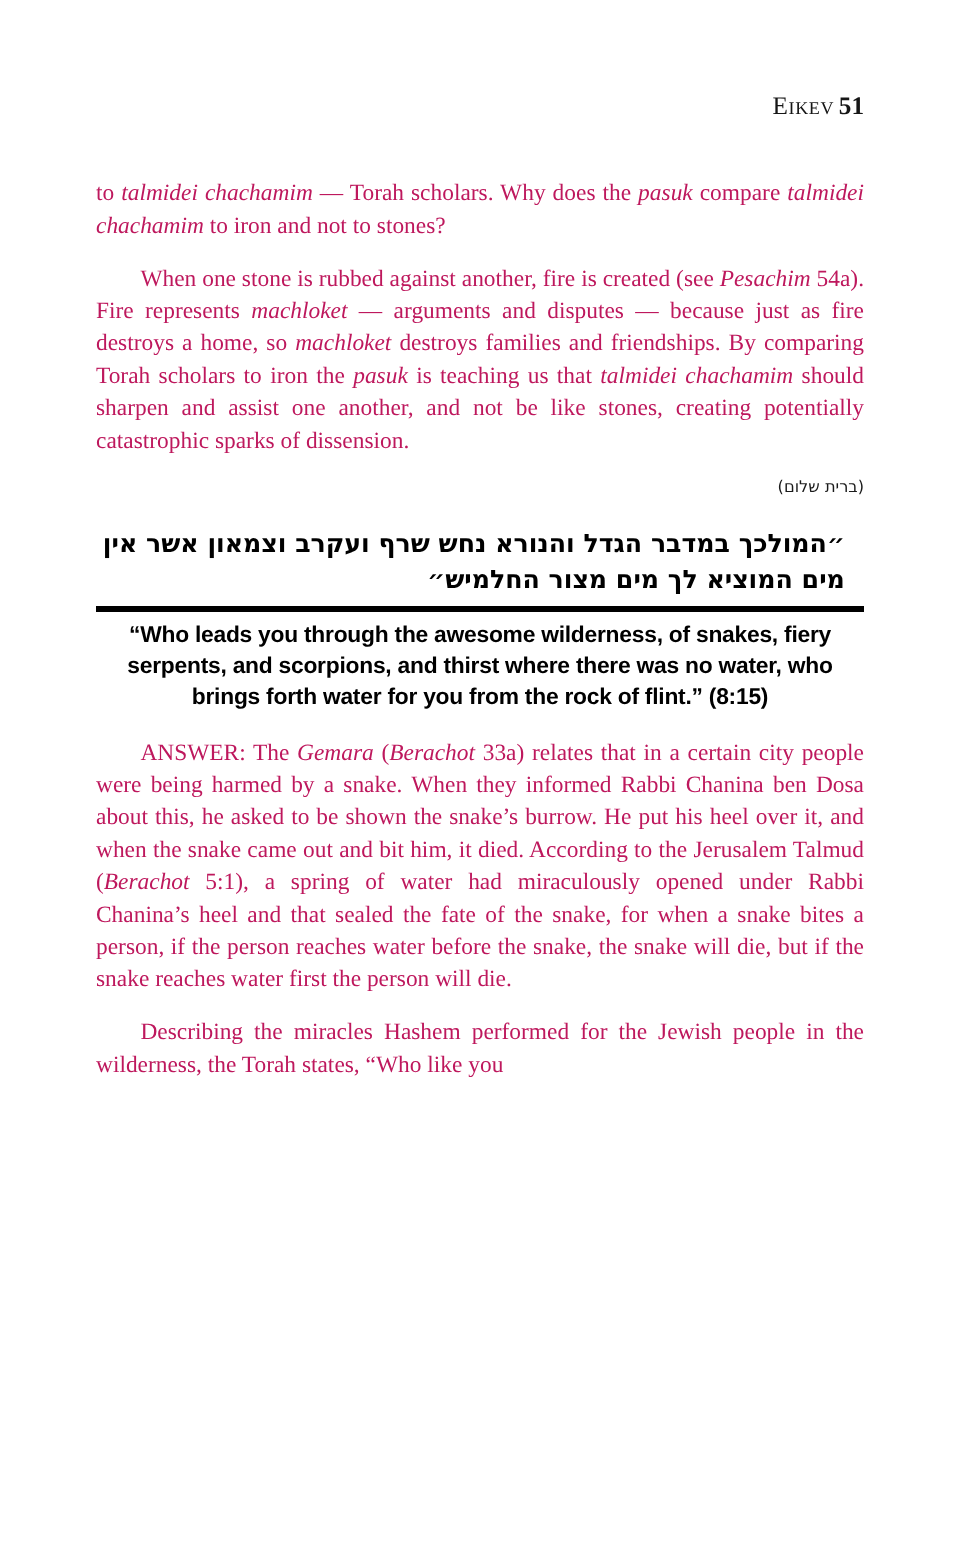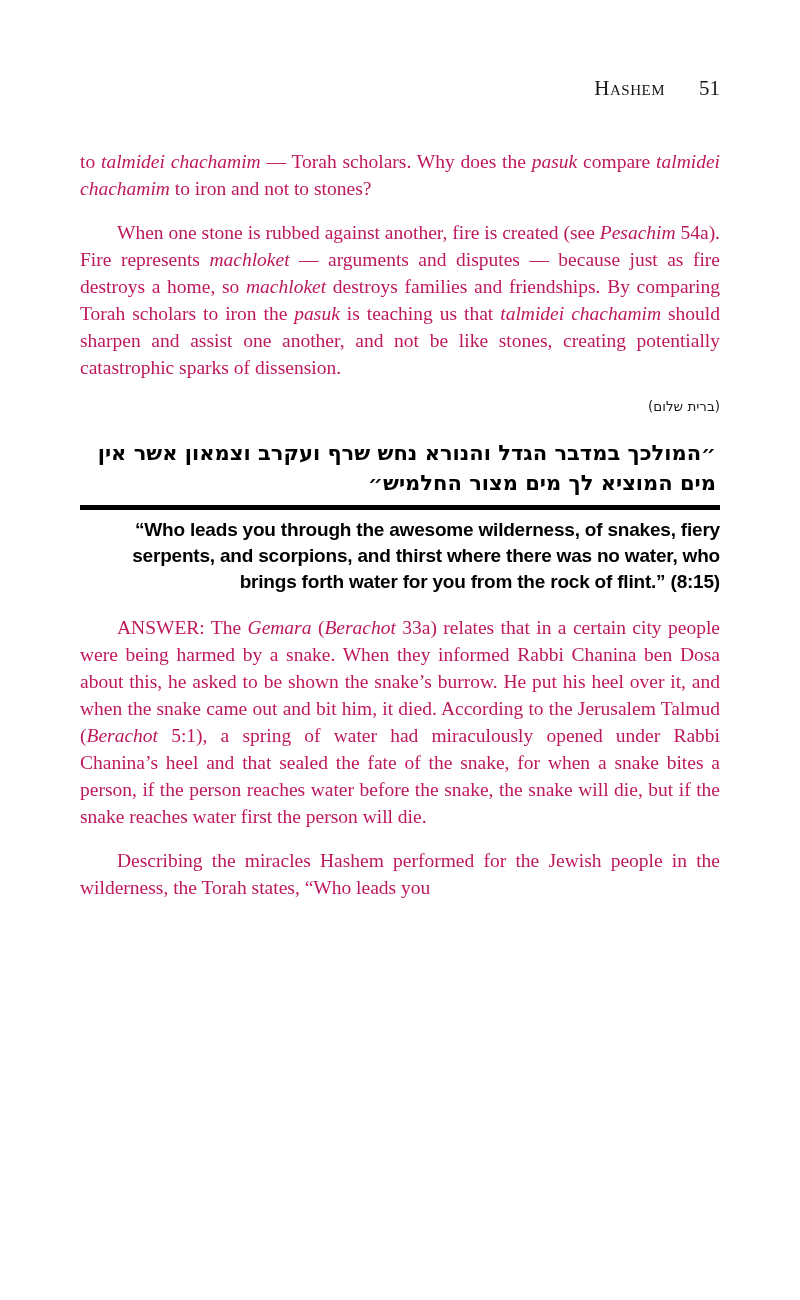--- a/index.html
+++ b/index.html
@@ -19,22 +19,22 @@
     font-size: 21px;
     line-height: 24px;
     margin-bottom: 48px;
     color: #161616;
   }
   .running-head .section {
     font-variant: small-caps;
     letter-spacing: 0.5px;
   }
   .running-head .pagenum {
-    font-weight: normal;
-    margin-left: 34px;
+    font-weight: bold;
+    margin-left: 4px;
   }
   .body-para {
     font-size: 19.5px;
     line-height: 27px;
     text-align: justify;
     margin: 0 0 17px 0;
     color: #be185d;
   }
   .body-para.indent { text-indent: 37px; }
   .attribution {
@@ -45,60 +45,60 @@
     margin: 4px 0 24px 0;
     color: #1a1a1a;
   }
   .hebrew-heading {
     direction: rtl;
     text-align: right;
     font-family: "DejaVu Sans", sans-serif;
     font-weight: bold;
     font-size: 21px;
     line-height: 30px;
-    margin: 0 4px 7px 0;
+    margin: 0 16px 7px 0;
     color: #000000;
   }
   .heading-rule {
     height: 5px;
     background: #000000;
     margin: 0 0 7px 0;
   }
   .translation {
     font-family: "Liberation Sans", sans-serif;
     font-weight: bold;
     font-size: 19px;
     line-height: 26px;
     letter-spacing: -0.2px;
-    text-align: right;
+    text-align: center;
     margin: 0 0 19px 0;
     color: #000000;
   }
   i { font-style: italic; }
 </style>
 </head>
 <body>
 
 <div class="page">
 
   <div class="running-head">
-    <span class="section">Hashem</span><span class="pagenum">51</span>
+    <span class="section">Eikev</span><span class="pagenum">51</span>
   </div>
 
   <div>
       <p class="body-para">to <i>talmidei chachamim</i> — Torah scholars. Why does the <i>pasuk</i> compare <i>talmidei chachamim</i> to iron and not to stones?</p>
       <p class="body-para indent">When one stone is rubbed against another, fire is created (see <i>Pesachim</i> 54a). Fire represents <i>machloket</i> — arguments and disputes — because just as fire destroys a home, so <i>machloket</i> destroys families and friendships. By comparing Torah scholars to iron the <i>pasuk</i> is teaching us that <i>talmidei chachamim</i> should sharpen and assist one another, and not be like stones, creating potentially catastrophic sparks of dissension.</p>
     </div>
 
   <div class="attribution">(ברית שלום)</div>
 
   <div class="hebrew-heading">״המולכך במדבר הגדל והנורא נחש שרף ועקרב וצמאון אשר אין מים המוציא לך מים מצור החלמיש״</div>
 
   <div class="heading-rule"></div>
 
   <p class="translation">“Who leads you through the awesome wilderness, of snakes, fiery serpents, and scorpions, and thirst where there was no water, who brings forth water for you from the rock of flint.” (8:15)</p>
 
   <div>
       <p class="body-para indent">ANSWER: The <i>Gemara</i> (<i>Berachot</i> 33a) relates that in a certain city people were being harmed by a snake. When they informed Rabbi Chanina ben Dosa about this, he asked to be shown the snake’s burrow. He put his heel over it, and when the snake came out and bit him, it died. According to the Jerusalem Talmud (<i>Berachot</i> 5:1), a spring of water had miraculously opened under Rabbi Chanina’s heel and that sealed the fate of the snake, for when a snake bites a person, if the person reaches water before the snake, the snake will die, but if the snake reaches water first the person will die.</p>
-      <p class="body-para indent">Describing the miracles Hashem performed for the Jewish people in the wilderness, the Torah states, “Who leads you</p>
+      <p class="body-para indent">Describing the miracles Hashem performed for the Jewish people in the wilderness, the Torah states, “Who like you</p>
     </div>
 
 </div>
 
 </body></html>

